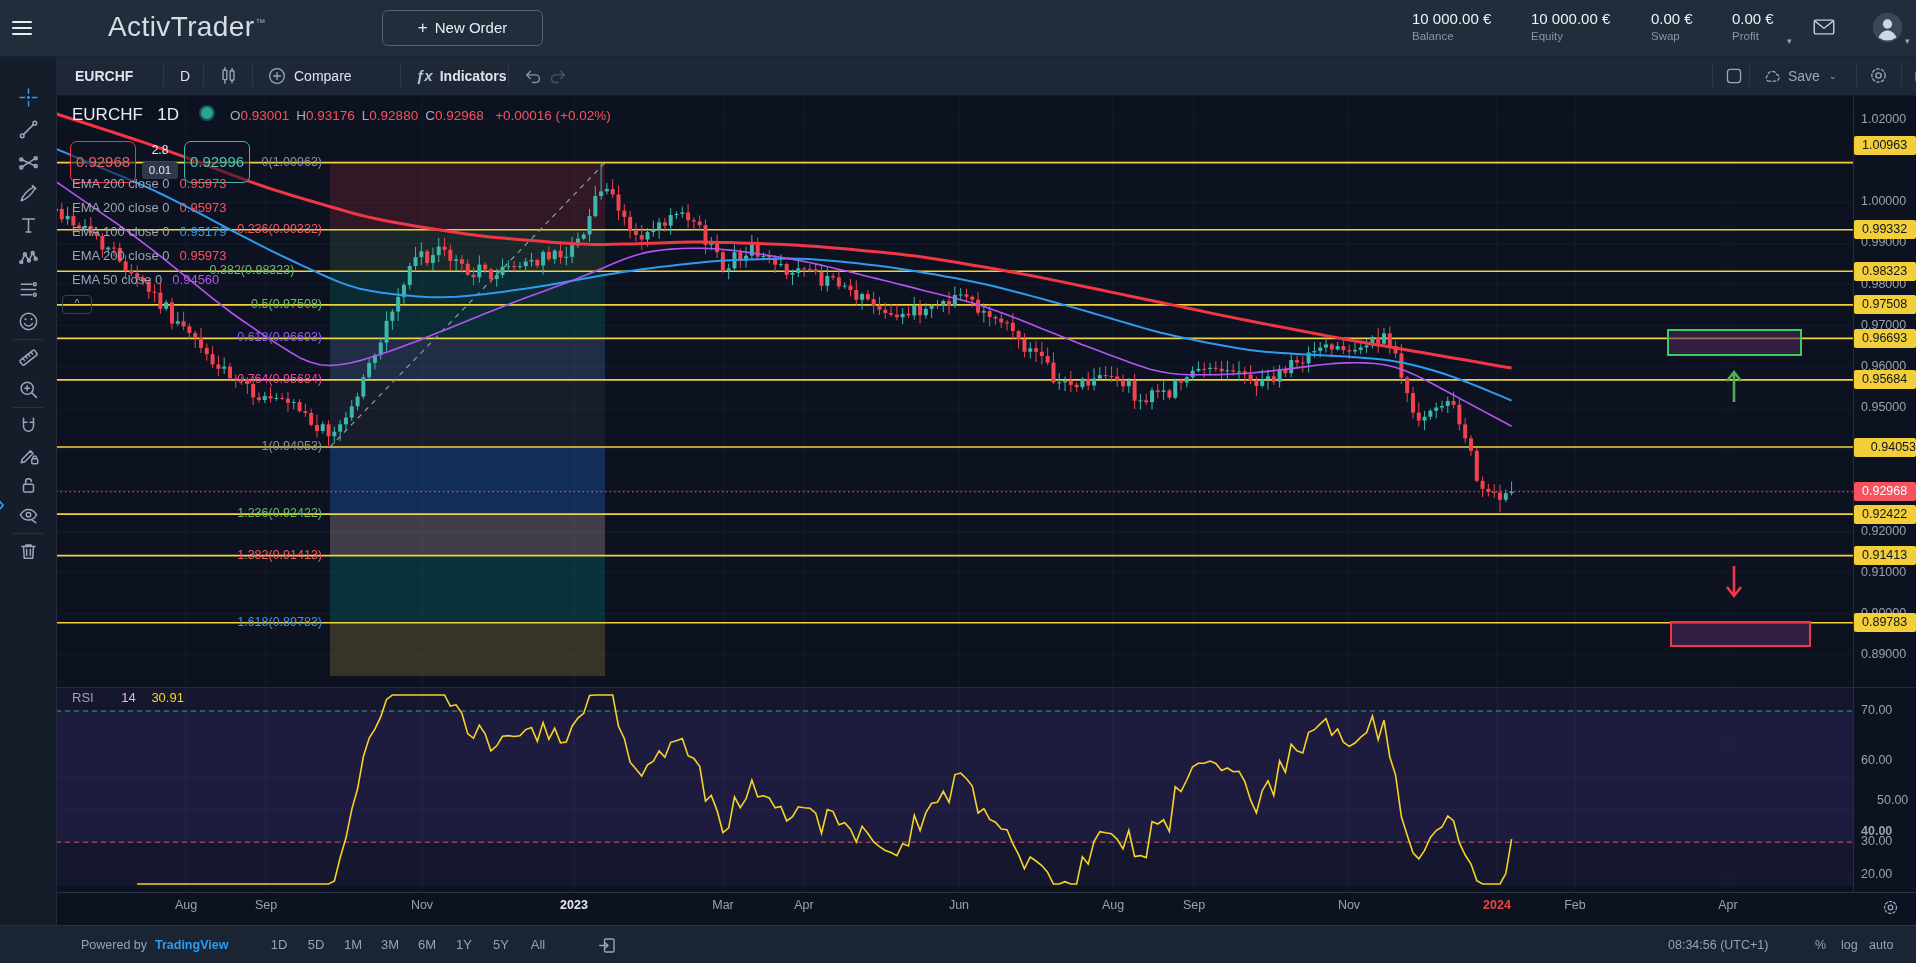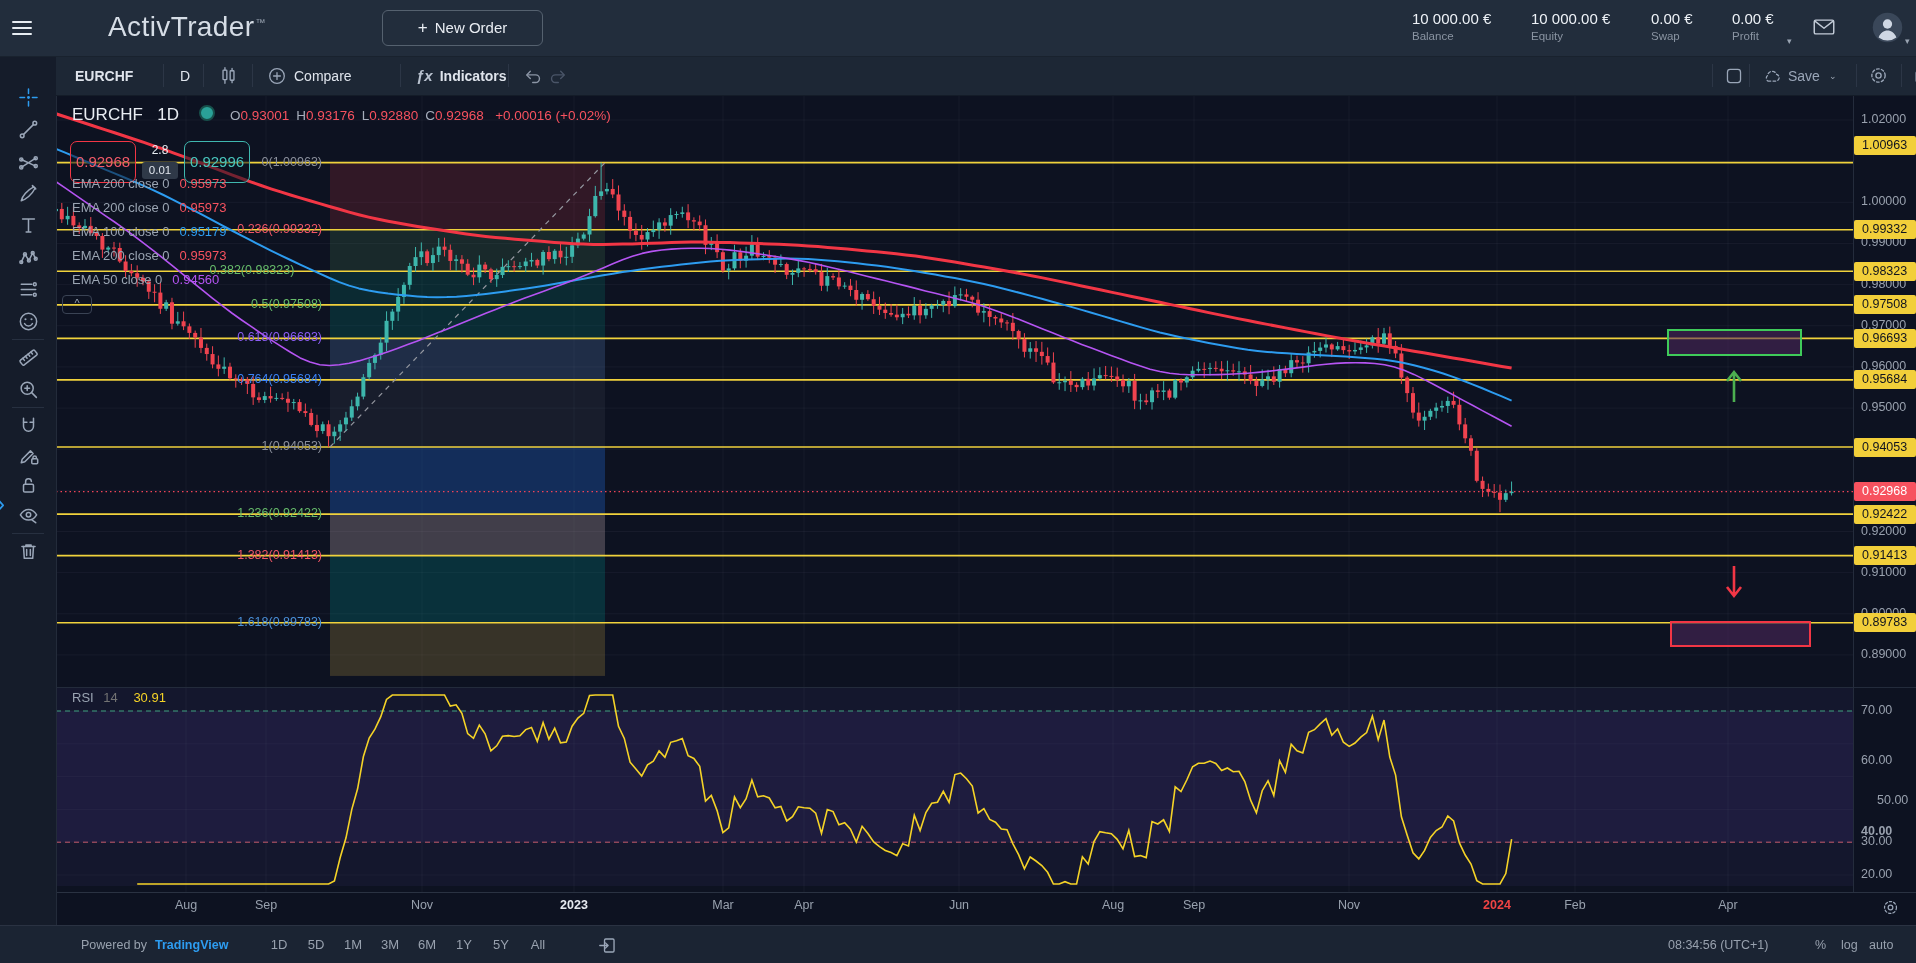--- a/index.html
+++ b/index.html
@@ -889,30 +889,30 @@
     <div id="ema-rows" class="abs" style="left:72px;top:172px;z-index:11;">
         <div class="ema-row"><span>EMA 200 close 0</span><span style="color: rgb(247, 82, 95); margin-left: 10px;">0.95973</span></div>
         <div class="ema-row"><span>EMA 200 close 0</span><span style="color: rgb(247, 82, 95); margin-left: 10px;">0.95973</span></div>
         <div class="ema-row"><span>EMA 100 close 0</span><span style="color: rgb(45, 156, 240); margin-left: 10px;">0.95179</span></div>
         <div class="ema-row"><span>EMA 200 close 0</span><span style="color: rgb(247, 82, 95); margin-left: 10px;">0.95973</span></div>
         <div class="ema-row"><span>EMA 50 close 0</span><span style="color: rgb(181, 84, 242); margin-left: 10px;">0.94560</span></div>
       </div>
     <div class="abs" style="left:62px;top:295px;width:28px;height:17px;line-height:15px;text-align:center;border:1px solid #3a4354;border-radius:4px;color:#9aa4b2;font-size:11px;z-index:11;">^</div>
     <div class="abs" style="left:72px;top:690px;font-size:13px;z-index:11;white-space:nowrap;">
       <span style="color:#9aa4b2;">RSI</span>
-      <span style="color:#737373;margin-left:6px;">14</span>
+      <span style="color:#f0abfc;margin-left:24px;">14</span>
       <span style="color:#f5d327;margin-left:12px;">30.91</span>
     </div>
     <div id="fib-labels">
         <div class="fiblab" style="left: 182px; top: 154.673px; color: rgb(138, 143, 155); z-index: 11;">0(1.00963)</div>
         <div class="fiblab" style="left: 182px; top: 221.788px; color: rgb(242, 87, 103); z-index: 11;">0.236(0.99332)</div>
         <div class="fiblab" style="left: 182px; top: 263.309px; color: rgb(102, 187, 106); z-index: 11; text-align: center;">0.382(0.98323)</div>
         <div class="fiblab" style="left: 182px; top: 296.846px; color: rgb(102, 187, 106); z-index: 11;">0.5(0.97508)</div>
         <div class="fiblab" style="left: 182px; top: 330.383px; color: #8b5cf6; z-index: 11;">0.618(0.96693)</div>
-        <div class="fiblab" style="left: 182px; top: 371.903px; color: #3b82f6; z-index: 11;">0.764(0.95684)</div>
+        <div class="fiblab" style="left: 182px; top: 371.903px; color: #ec4899; z-index: 11;">0.764(0.95684)</div>
         <div class="fiblab" style="left: 182px; top: 439.019px; color: rgb(138, 143, 155); z-index: 11;">1(0.94053)</div>
         <div class="fiblab" style="left: 182px; top: 506.135px; color: rgb(102, 187, 106); z-index: 11;">1.236(0.92422)</div>
         <div class="fiblab" style="left: 182px; top: 547.655px; color: rgb(242, 87, 103); z-index: 11;">1.382(0.91413)</div>
         <div class="fiblab" style="left: 182px; top: 614.73px; color: rgb(74, 144, 217); z-index: 11;">1.618(0.89783)</div>
       </div>
     <div id="scale-labels">
         <div class="pslab" style="top: 112px; z-index: 10;">1.02000</div>
         <div class="pslab" style="top: 194.3px; z-index: 10;">1.00000</div>
         <div class="pslab" style="top: 235.45px; z-index: 10;">0.99000</div>
         <div class="pslab" style="top: 276.6px; z-index: 10;">0.98000</div>
@@ -922,21 +922,21 @@
         <div class="pslab" style="top: 523.5px; z-index: 10;">0.92000</div>
         <div class="pslab" style="top: 564.65px; z-index: 10;">0.91000</div>
         <div class="pslab" style="top: 605.8px; z-index: 10;">0.90000</div>
         <div class="pslab" style="top: 646.95px; z-index: 10;">0.89000</div>
         <div class="psbadge" style="top: 136px; z-index: 11;">1.00963</div>
         <div class="psbadge" style="top: 220.288px; z-index: 11;">0.99332</div>
         <div class="psbadge" style="top: 261.809px; z-index: 11;">0.98323</div>
         <div class="psbadge" style="top: 295.346px; z-index: 11;">0.97508</div>
         <div class="psbadge" style="top: 328.883px; z-index: 11;">0.96693</div>
         <div class="psbadge" style="top: 370.403px; z-index: 11;">0.95684</div>
-        <div class="psbadge" style="top: 437.519px; z-index: 11;">0.94053</div>
+        <div class="psbadge" style="top: 437.519px; z-index: 11; text-align: right;">0.94053</div>
         <div class="psbadge" style="top: 504.635px; z-index: 11;">0.92422</div>
         <div class="psbadge" style="top: 546.155px; z-index: 11;">0.91413</div>
         <div class="psbadge" style="top: 613.23px; z-index: 11;">0.89783</div>
         <div class="psbadge" style="top: 482.167px; background: rgb(247, 82, 95); color: rgb(255, 255, 255); z-index: 12;">0.92968</div>
       </div>
     <div id="rsi-labels">
         <div class="pslab" style="top: 703px; z-index: 10;">70.00</div>
         <div class="pslab" style="top: 753px; z-index: 10;">60.00</div>
         <div class="pslab" style="top: 793px; z-index: 10; margin-left: 16px;">50.00</div>
         <div class="pslab" style="top: 824px; z-index: 10; font-weight: bold;">40.00</div>

